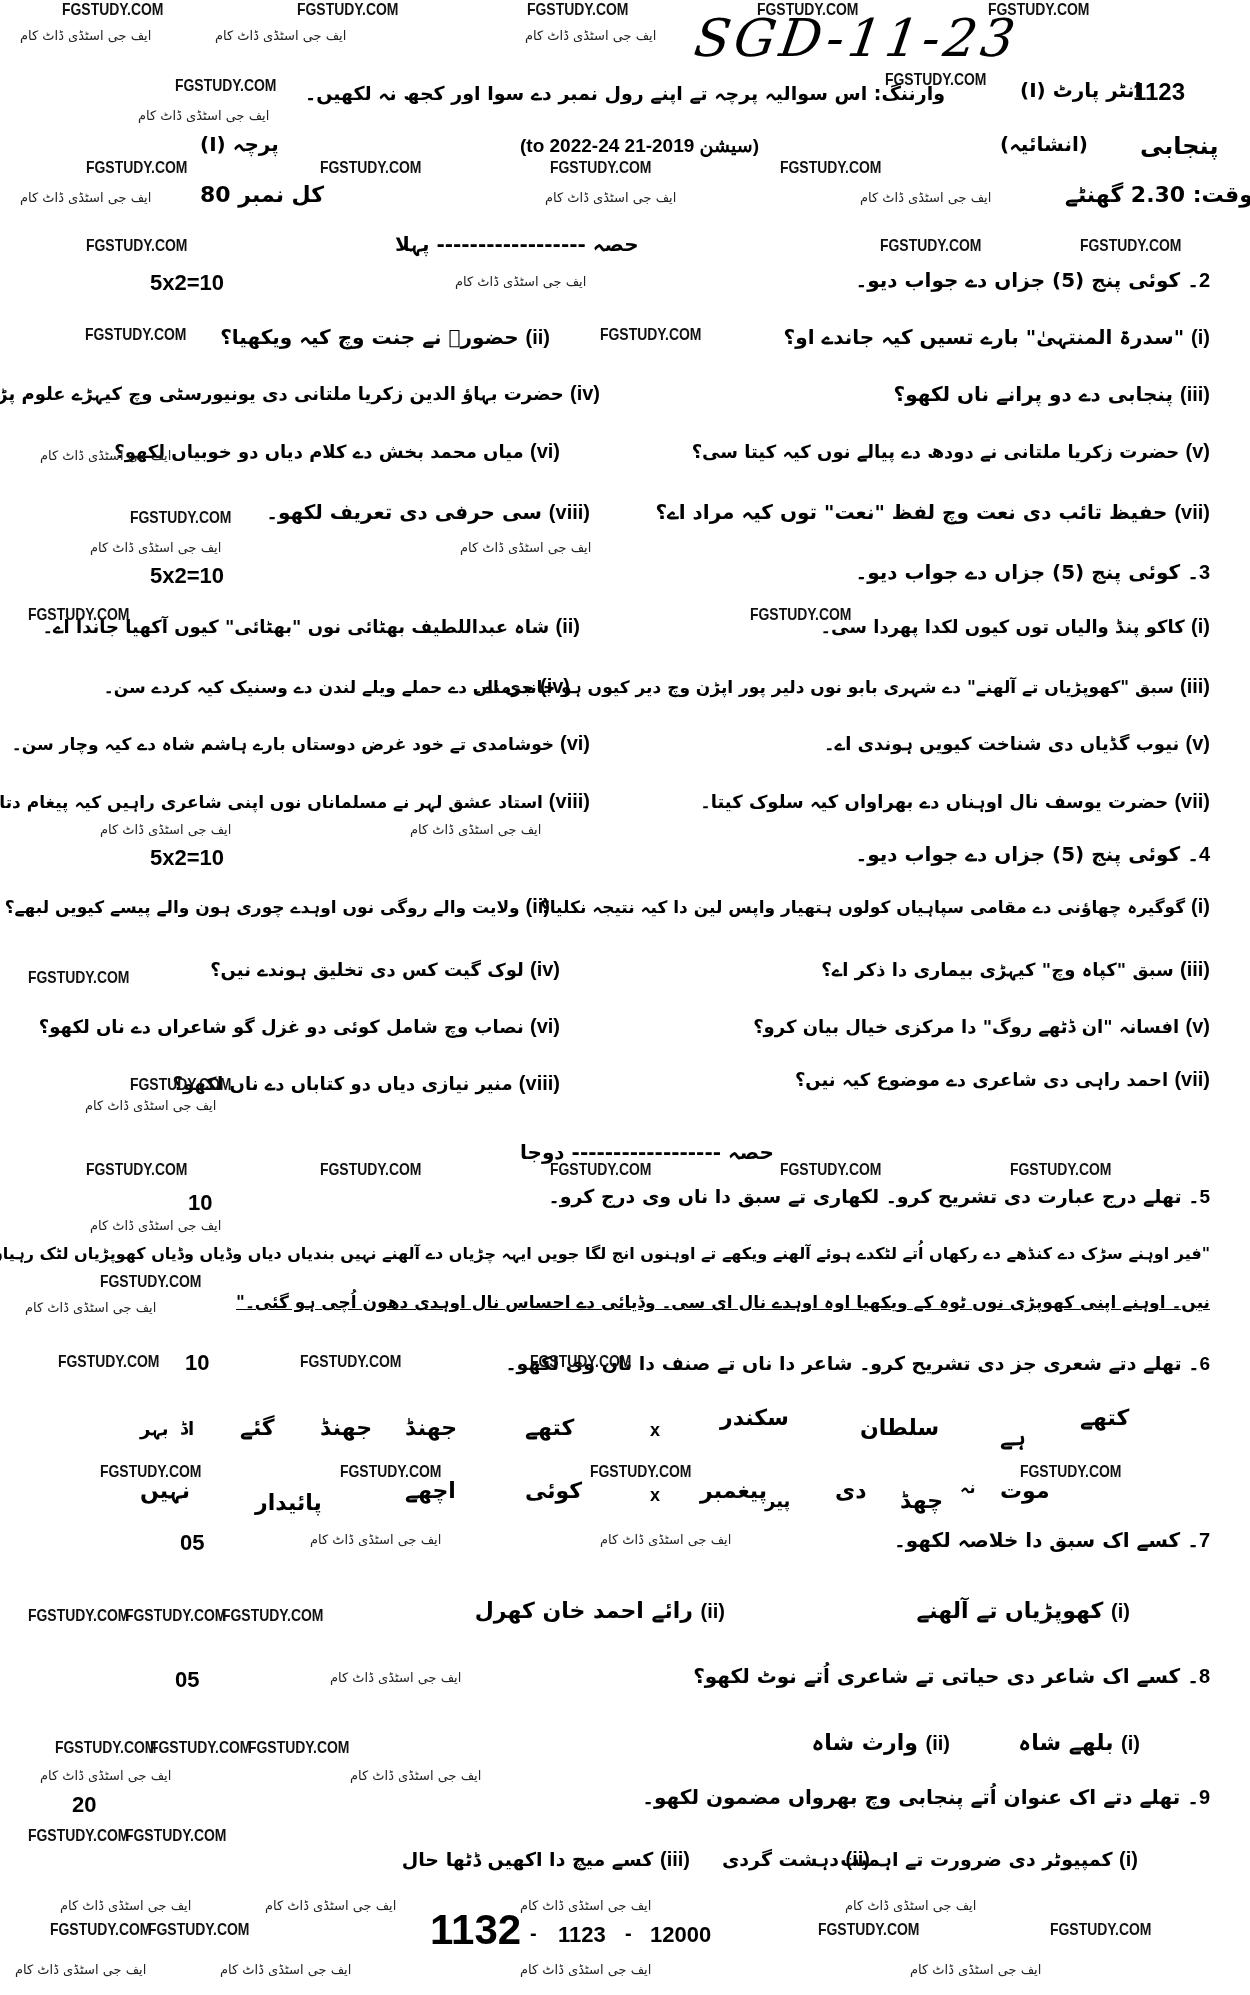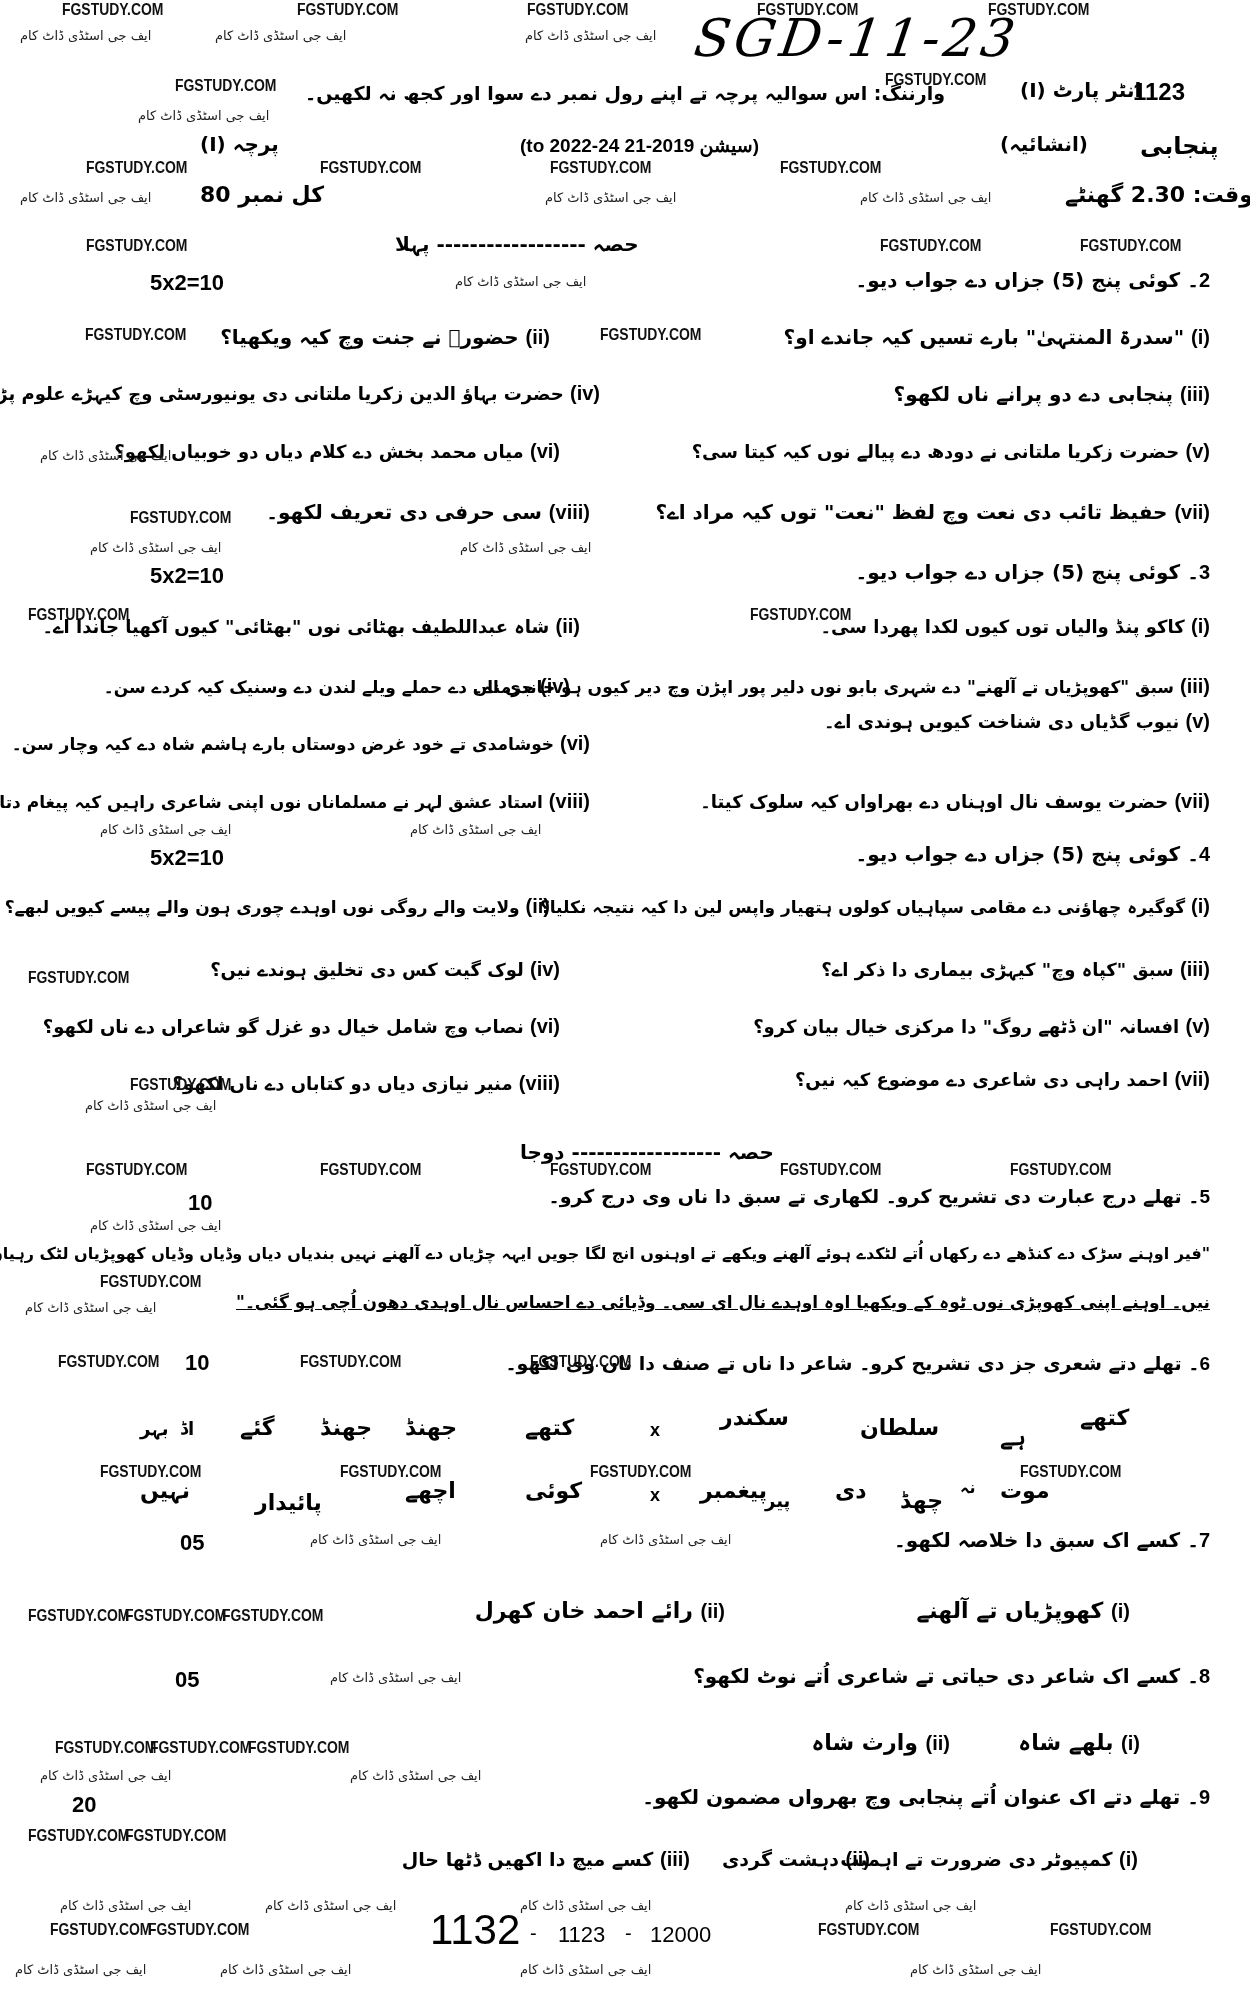--- a/index.html
+++ b/index.html
@@ -7,21 +7,21 @@
   .abs { position:absolute; white-space:nowrap; }
   .wm { position:absolute; font-family:"Liberation Sans", sans-serif; font-weight:bold; font-size:17px; color:#111; transform:scaleX(0.82); transform-origin:left top; white-space:nowrap; }
   .wmu { position:absolute; font-family:"DejaVu Sans", sans-serif; font-size:13px; color:#222; direction:rtl; white-space:nowrap; }
   .ur { direction:rtl; font-family:"DejaVu Sans", sans-serif; font-weight:bold; white-space:nowrap; }
   .q { font-size:20px; }
   .num { font-family:"Liberation Sans", sans-serif; font-weight:bold; }
   .marks { position:absolute; font-family:"Liberation Sans", sans-serif; font-weight:bold; font-size:22px; }
   .handwriting { position:absolute; font-family:"DejaVu Serif", serif; font-style:italic; font-size:52px; letter-spacing:4px; transform:skewX(-8deg); }
   .lbl { font-family:"Liberation Sans", sans-serif; font-weight:bold; font-size:20px; direction:ltr; }
   .poemw { position:absolute; font-family:"DejaVu Sans", sans-serif; font-weight:bold; font-size:22px; direction:rtl; }
-  .footer-num { position:absolute; font-family:"Liberation Sans", sans-serif; font-weight:normal; }
+  .footer-num { position:absolute; font-family:"Liberation Sans", sans-serif; font-weight:bold; }
 </style>
 </head>
 <body>
 
 <div class="wm" style="left:62px;top:0px;">FGSTUDY.COM</div>
 <div class="wm" style="left:297px;top:0px;">FGSTUDY.COM</div>
 <div class="wm" style="left:527px;top:0px;">FGSTUDY.COM</div>
 <div class="wm" style="left:757px;top:0px;">FGSTUDY.COM</div>
 <div class="wm" style="left:988px;top:0px;">FGSTUDY.COM</div>
 
@@ -91,21 +91,21 @@
 <div class="marks" style="left:150px;top:563px;">5x2=10</div>
 
 <div class="abs ur q" style="right:40px;top:615px;font-size:18px;"><span class="lbl">(i)</span> <span>کاکو پنڈ والیاں توں کیوں لکدا پھردا سی۔</span></div>
 <div class="abs ur q" style="right:670px;top:615px;font-size:18px;"><span class="lbl">(ii)</span> <span>شاہ عبداللطیف بھٹائی نوں "بھٹائی" کیوں آکھیا جاندا اے۔</span></div>
 <div class="wm" style="left:28px;top:605px;">FGSTUDY.COM</div>
 <div class="wm" style="left:750px;top:605px;">FGSTUDY.COM</div>
 
 <div class="abs ur q" style="right:40px;top:675px;font-size:17px;"><span class="lbl">(iii)</span> <span>سبق "کھوپڑیاں تے آلھنے" دے شہری بابو نوں دلیر پور اپڑن وچ دیر کیوں ہو جاندی اے۔</span></div>
 <div class="abs ur q" style="right:680px;top:675px;font-size:17px;"><span class="lbl">(iv)</span> <span>جرمناں دے حملے ویلے لندن دے وسنیک کیہ کردے سن۔</span></div>
 
-<div class="abs ur q" style="right:40px;top:710px;font-size:18px;"><span class="lbl">(v)</span> <span>نیوب گڈیاں دی شناخت کیویں ہوندی اے۔</span></div>
+<div class="abs ur q" style="right:40px;top:732px;font-size:18px;"><span class="lbl">(v)</span> <span>نیوب گڈیاں دی شناخت کیویں ہوندی اے۔</span></div>
 <div class="abs ur q" style="right:660px;top:732px;font-size:17px;"><span class="lbl">(vi)</span> <span>خوشامدی تے خود غرض دوستاں بارے ہاشم شاہ دے کیہ وچار سن۔</span></div>
 
 <div class="abs ur q" style="right:40px;top:790px;font-size:18px;"><span class="lbl">(vii)</span> <span>حضرت یوسف نال اوہناں دے بھراواں کیہ سلوک کیتا۔</span></div>
 <div class="abs ur q" style="right:660px;top:790px;font-size:17px;"><span class="lbl">(viii)</span> <span>استاد عشق لہر نے مسلماناں نوں اپنی شاعری راہیں کیہ پیغام دتا اے۔</span></div>
 
 <div class="wmu" style="left:100px;top:822px;">ایف جی اسٹڈی ڈاٹ کام</div>
 <div class="wmu" style="left:410px;top:822px;">ایف جی اسٹڈی ڈاٹ کام</div>
 <div class="abs ur q" style="right:40px;top:842px;">
   <span class="num">4۔</span>
   <span>کوئی پنج (5) جزاں دے جواب دیو۔</span>
@@ -113,21 +113,21 @@
 <div class="marks" style="left:150px;top:845px;">5x2=10</div>
 
 <div class="abs ur q" style="right:40px;top:895px;font-size:17px;"><span class="lbl">(i)</span> <span>گوگیرہ چھاؤنی دے مقامی سپاہیاں کولوں ہتھیار واپس لین دا کیہ نتیجہ نکلیا؟</span></div>
 <div class="abs ur q" style="right:700px;top:895px;font-size:17px;"><span class="lbl">(ii)</span> <span>ولایت والے روگی نوں اوہدے چوری ہون والے پیسے کیویں لبھے؟</span></div>
 
 <div class="abs ur q" style="right:40px;top:958px;font-size:18px;"><span class="lbl">(iii)</span> <span>سبق "کپاہ وچ" کیہڑی بیماری دا ذکر اے؟</span></div>
 <div class="abs ur q" style="right:690px;top:958px;font-size:18px;"><span class="lbl">(iv)</span> <span>لوک گیت کس دی تخلیق ہوندے نیں؟</span></div>
 <div class="wm" style="left:28px;top:968px;">FGSTUDY.COM</div>
 
 <div class="abs ur q" style="right:40px;top:1015px;font-size:18px;"><span class="lbl">(v)</span> <span>افسانہ "ان ڈٹھے روگ" دا مرکزی خیال بیان کرو؟</span></div>
-<div class="abs ur q" style="right:690px;top:1015px;font-size:18px;"><span class="lbl">(vi)</span> <span>نصاب وچ شامل خیال دو غزل گو شاعراں دے ناں لکھو؟</span></div>
+<div class="abs ur q" style="right:690px;top:1015px;font-size:18px;"><span class="lbl">(vi)</span> <span>نصاب وچ شامل کوئی دو غزل گو شاعراں دے ناں لکھو؟</span></div>
 
 <div class="abs ur q" style="right:40px;top:1068px;font-size:18px;"><span class="lbl">(vii)</span> <span>احمد راہی دی شاعری دے موضوع کیہ نیں؟</span></div>
 <div class="abs ur q" style="right:690px;top:1072px;font-size:18px;"><span class="lbl">(viii)</span> <span>منیر نیازی دیاں دو کتاباں دے ناں لکھو؟</span></div>
 <div class="wm" style="left:130px;top:1075px;">FGSTUDY.COM</div>
 <div class="wmu" style="left:85px;top:1098px;">ایف جی اسٹڈی ڈاٹ کام</div>
 
 <div class="abs ur" style="left:520px;top:1140px;font-size:20px;">حصہ ------------------ دوجا</div>
 <div class="wm" style="left:86px;top:1160px;">FGSTUDY.COM</div>
 <div class="wm" style="left:320px;top:1160px;">FGSTUDY.COM</div>
 <div class="wm" style="left:550px;top:1160px;">FGSTUDY.COM</div>

